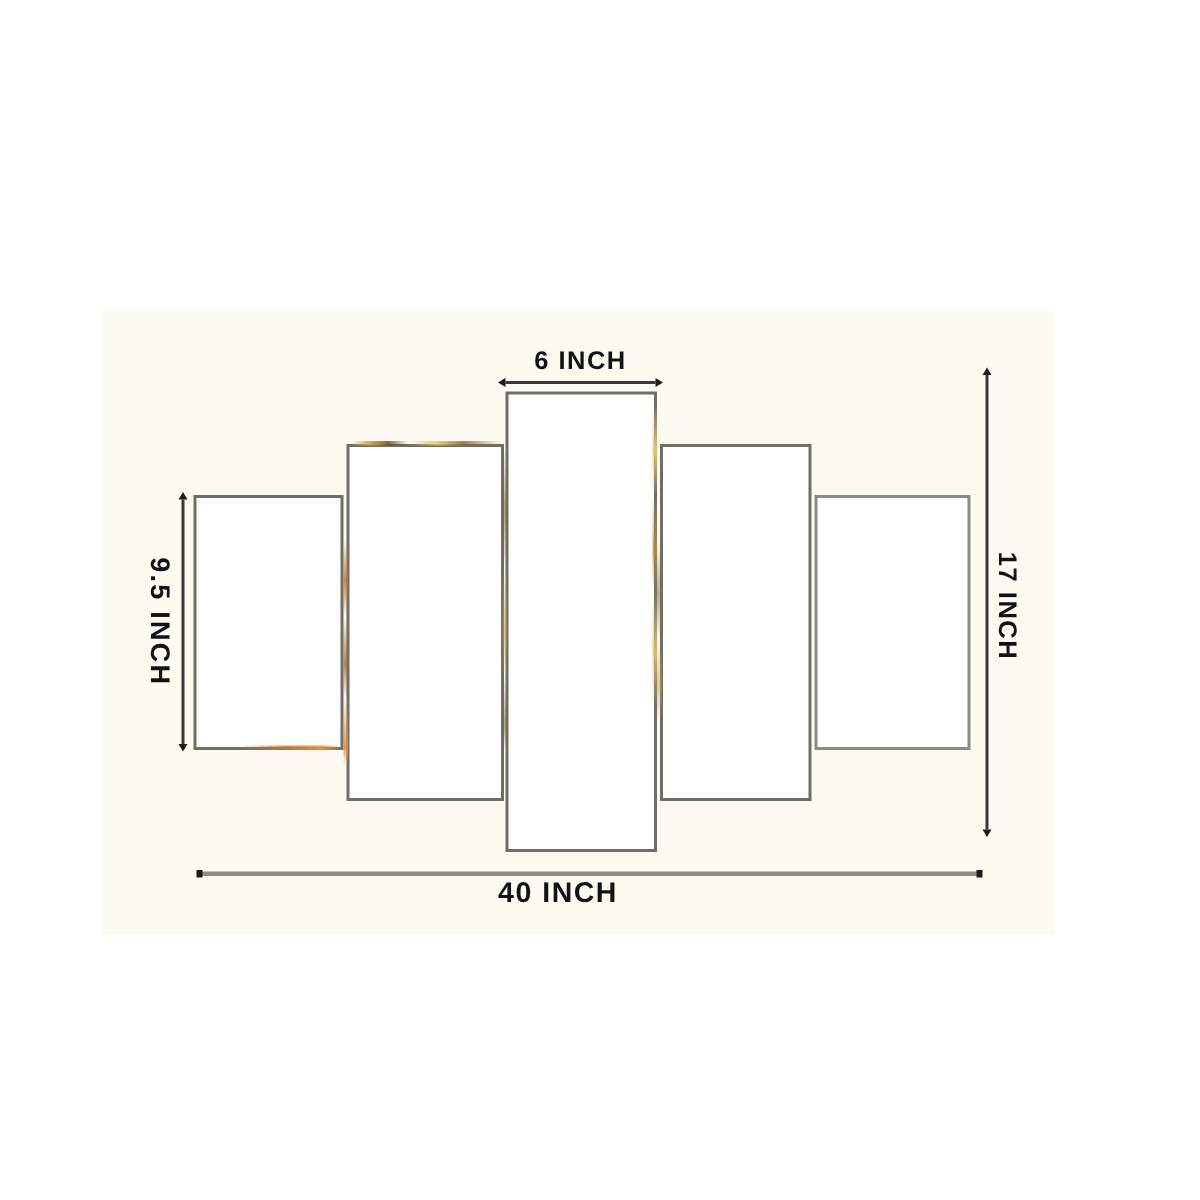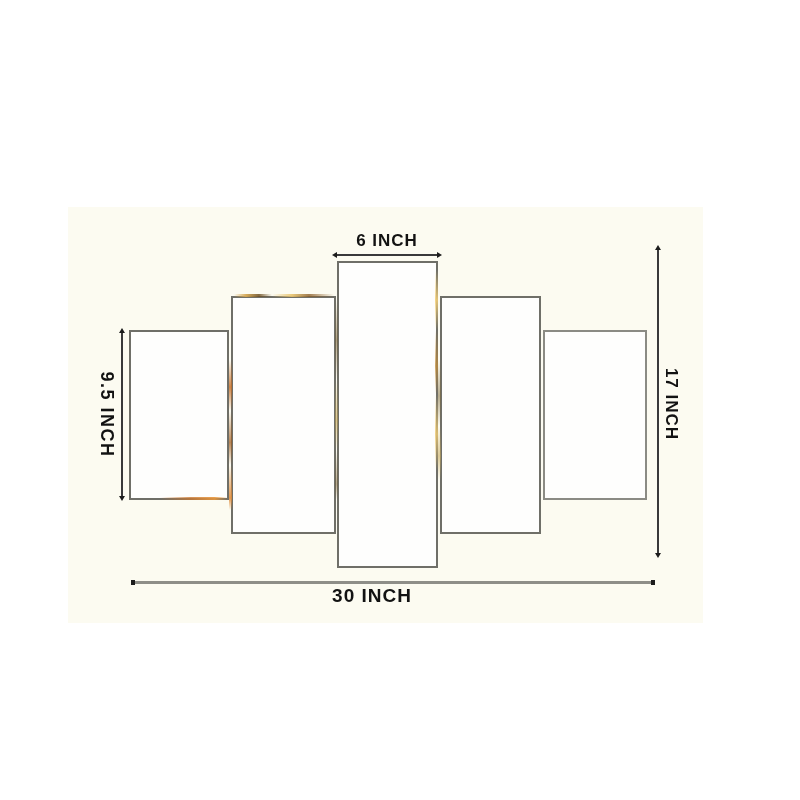--- a/index.html
+++ b/index.html
@@ -112,15 +112,15 @@
   <div class="fleck fleck-p4-left"></div>
 
   <div class="dim-line dim-h dim-top"></div>
   <div class="dim-line dim-v dim-left"></div>
   <div class="dim-line dim-v dim-right"></div>
   <div class="dim-line dim-bottom"></div>
 
   <div class="dim-label label-top">6 INCH</div>
   <div class="dim-label label-left">9.5 INCH</div>
   <div class="dim-label label-right">17 INCH</div>
-  <div class="dim-label label-bottom">30 INCH</div>
+  <div class="dim-label label-bottom">40 INCH</div>
 
 </div>
 
 </body></html>

